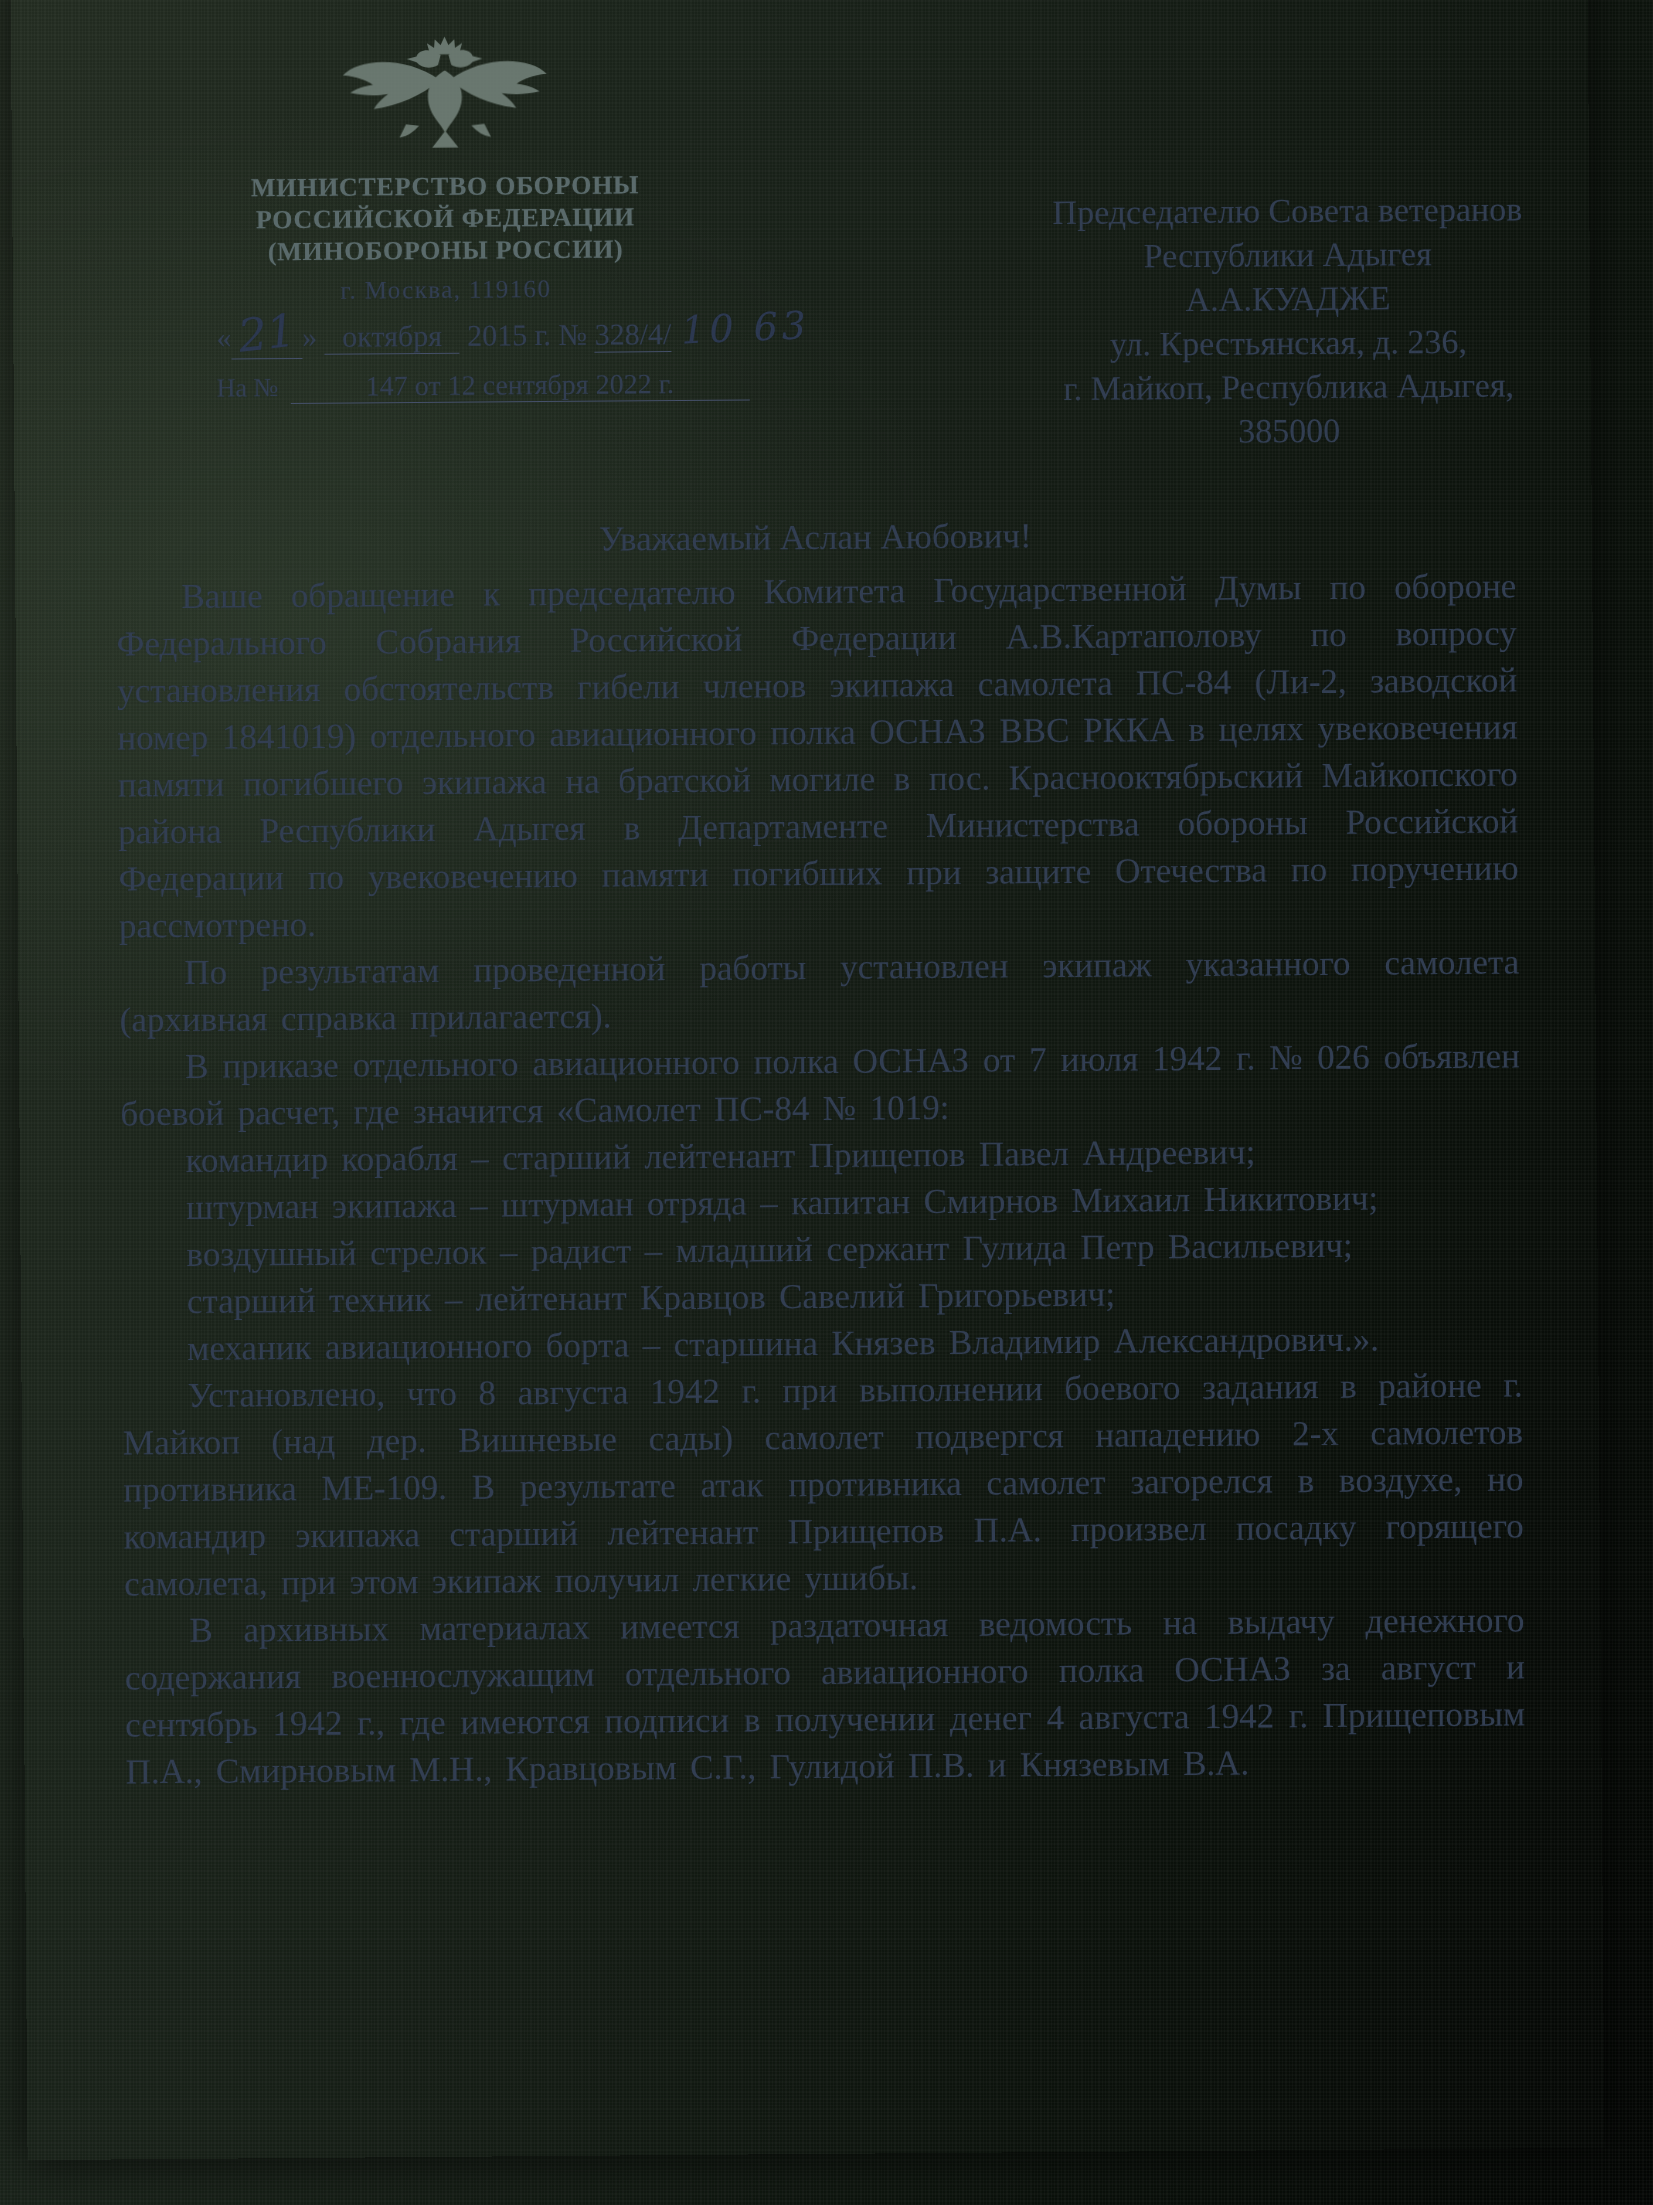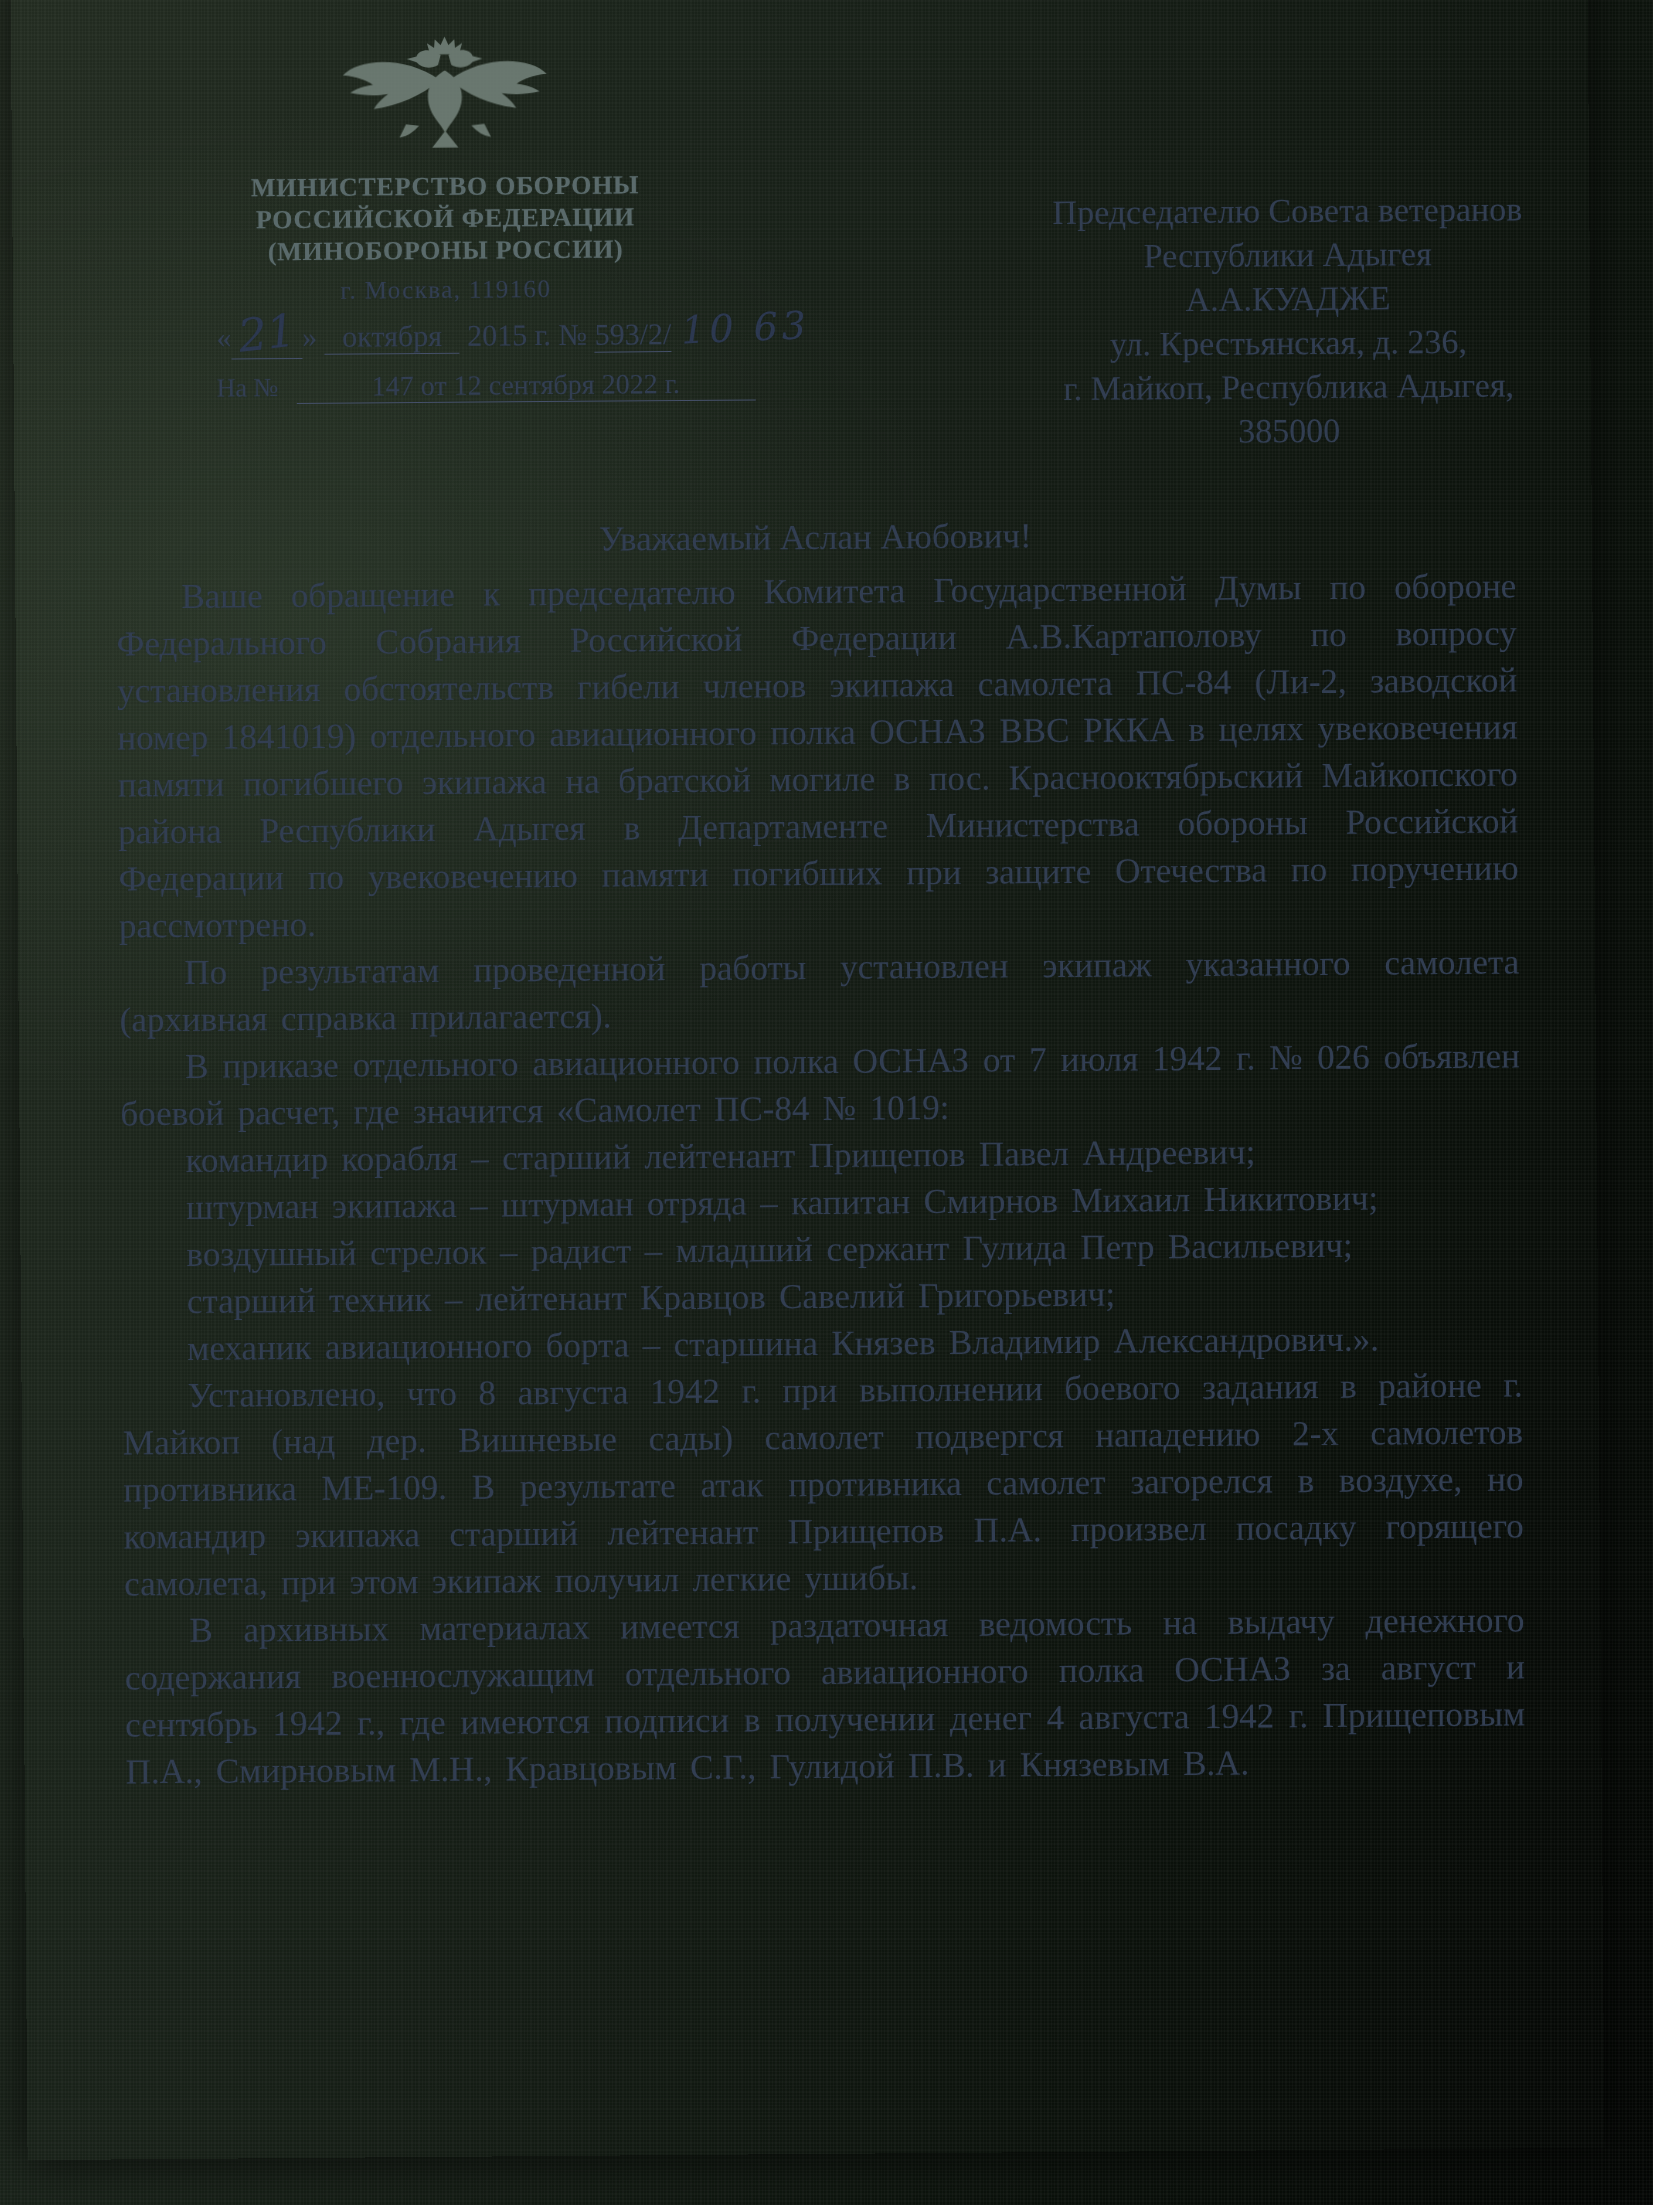--- a/index.html
+++ b/index.html
@@ -33,21 +33,21 @@
   .city{font-size:25px;margin-top:9.5px;letter-spacing:1.4px;}
 
   .refblock{position:absolute;left:203px;top:336px;width:709px;font-size:30px;white-space:nowrap;}
   .u{display:inline-block;border-bottom:1.4px solid #45506a;}
   .hand{font-family:"DejaVu Serif",serif;font-style:italic;color:#2c3850;
         text-shadow:0 0 0.7px rgba(40,52,80,.6);}
   .hand-day{display:inline-block;font-size:45px;transform:rotate(-6deg) translateY(1.4px);padding:0 6.8px;}
   .hand-num{display:inline-block;font-size:38px;letter-spacing:4px;transform:rotate(-2deg) translateY(-2.7px);margin-left:9.5px;}
   .replyline{margin-top:12px;font-size:27px;}
   .replyline .u{min-width:432px;text-align:center;font-size:28px;padding:0 13.5px;}
-  .na{font-size:26px;margin-right:18px;}
+  .na{font-size:26px;margin-right:12px;}
 
   .recipient{position:absolute;left:934px;top:228px;width:682px;text-align:center;
              font-size:34px;line-height:44px;}
   .salutation{position:absolute;left:101px;top:553px;width:1399px;text-align:center;font-size:35px;}
   .bodytext{position:absolute;left:101px;top:603px;width:1400px;}
   .bodytext p{margin:0;font-size:35px;line-height:47px;text-align:justify;
               text-indent:65px;word-spacing:4.7px;}
 </style>
 </head>
 <body>
@@ -74,21 +74,21 @@
       <div>(МИНОБОРОНЫ РОССИИ)</div>
     </div>
     <div class="city ink">г. Москва, 119160</div>
   </div>
 
   <div class="refblock ink">
     <div>
       <span>«</span><span class="u"><span class="hand hand-day">21</span></span><span>»</span>
       <span class="u" style="padding:0 17.6px;">октября</span>
       <span>2015 г. №</span>
-      <span class="u">593/2/</span><span class="hand hand-num">10 63</span>
+      <span class="u">328/4/</span><span class="hand hand-num">10 63</span>
     </div>
     <div class="replyline">
       <span class="na">На №</span><span class="u">147 от 12 сентября 2022 г.</span>
     </div>
   </div>
 
   <div class="recipient ink">
     <div>Председателю Совета ветеранов</div>
     <div>Республики Адыгея</div>
     <div>А.А.КУАДЖЕ</div>

